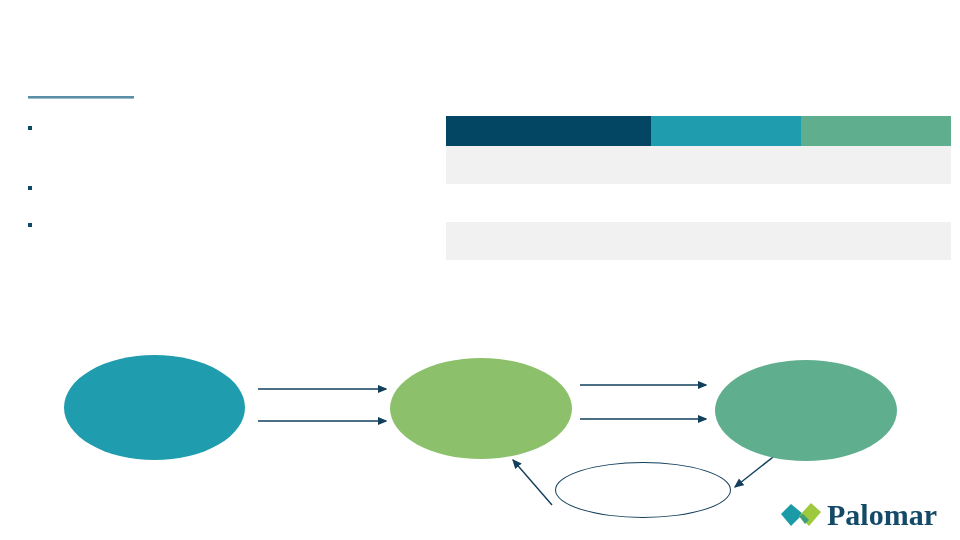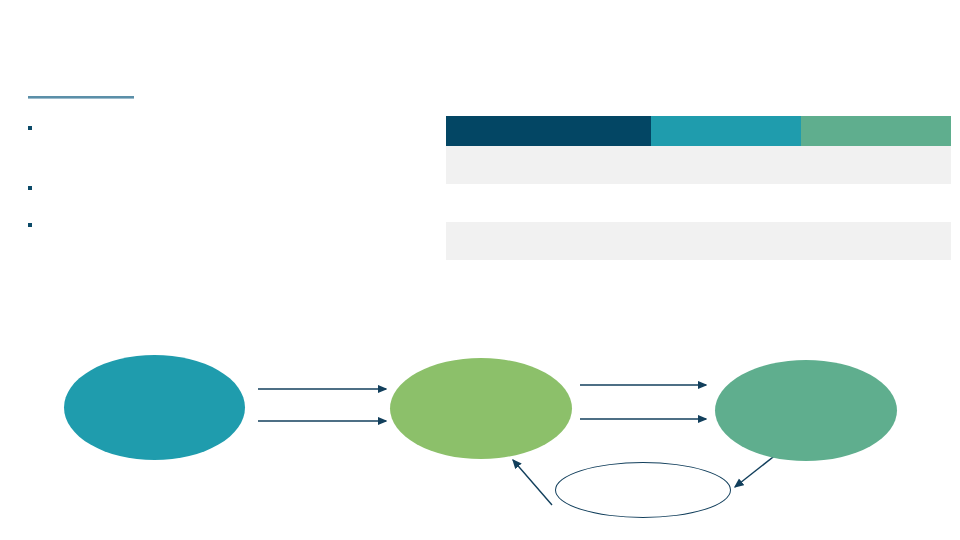--- a/index.html
+++ b/index.html
@@ -269,14 +269,22 @@
       <line x1="552" y1="175" x2="513" y2="130" stroke="#123f5c" stroke-width="1.4" marker-end="url(#arrowhead)"></line>
     </svg>
 
     <div class="ellipse ellipse-1"></div>
     <div class="ellipse ellipse-2"></div>
     <div class="ellipse ellipse-3"></div>
     <div class="ellipse ellipse-4"></div>
 
   </div>
 
+  <div class="logo">
+    <svg class="logo-mark" viewBox="0 0 44 30">
+      <polygon points="2,14 12,4 24,14 12,26" fill="#1b9aa8"></polygon>
+      <polygon points="20,16 32,3 42,12 30,26" fill="#9ec93c"></polygon>
+      <polygon points="20,16 24,14 30,20 26,24" fill="#3f9e7a"></polygon>
+    </svg>
+    <span class="logo-word">Palomar</span>
+  </div>
 
 </div>
 
 </body></html>

